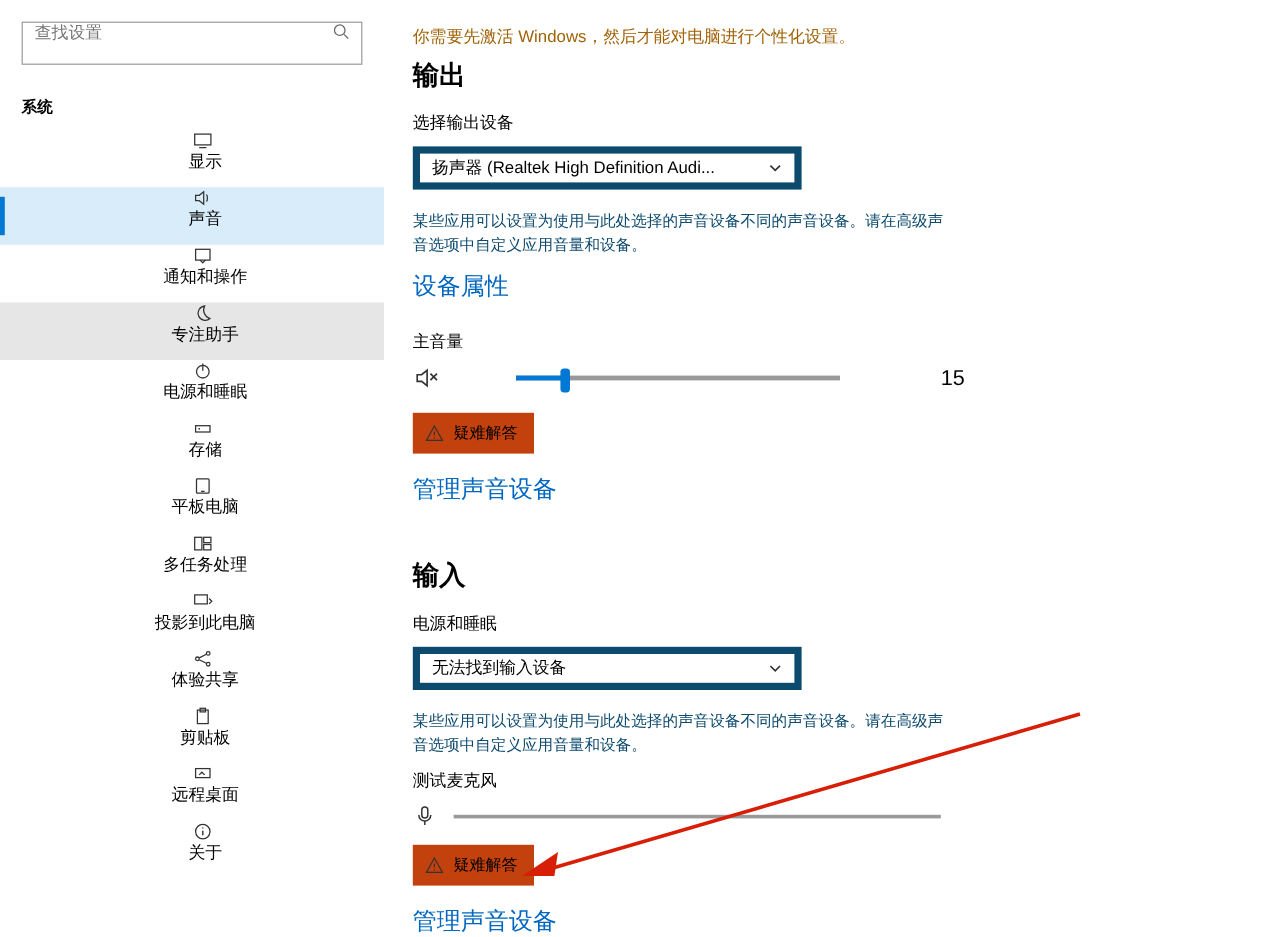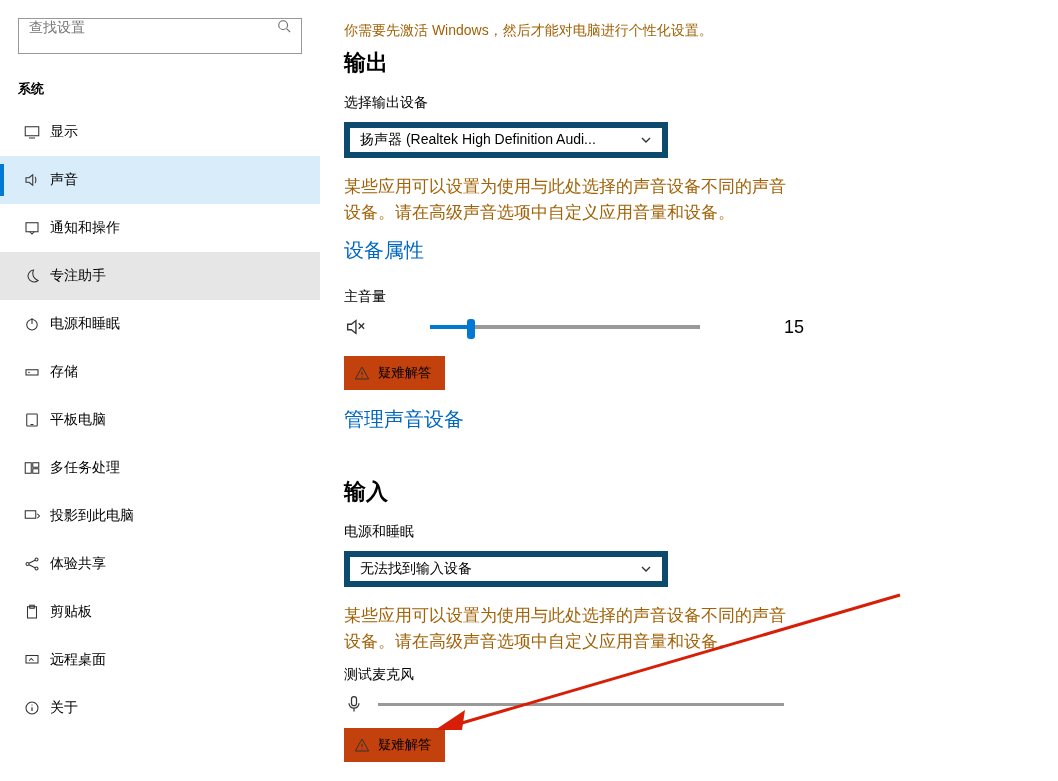--- a/index.html
+++ b/index.html
@@ -45,20 +45,21 @@
     font-weight: 600;
   }
   .nav { margin-top: 10px; }
   .nav-item {
     height: 48px;
     display: flex;
     align-items: center;
     padding-left: 18px;
     cursor: pointer;
     position: relative;
+    flex-direction: column;
   }
   .nav-item.hovered { background: #e6e6e6; text-align: right; }
   .nav-item.active { background: #d9ecf9; }
   .nav-item.active::before {
     content: "";
     position: absolute;
     left: 0; top: 8px; bottom: 8px;
     width: 4px;
     background: #0078d4;
   }
@@ -95,22 +96,22 @@
     margin-bottom: 16px;
   }
   .dropdown .ddtext {
     white-space: nowrap;
     overflow: hidden;
     text-overflow: ellipsis;
     flex: 1;
   }
   .dropdown .chev { margin-left: 8px; }
   .desc-text {
-    color: #a16207;
-    font-size: 17px;
+    color: #0c4a6e;
+    font-size: 13px;
     line-height: 1.5;
     max-width: 450px;
     margin-bottom: 12px;
   }
   .link {
     color: #0067c0;
     font-size: 20px;
     cursor: pointer;
     display: inline-block;
     margin-bottom: 24px;

